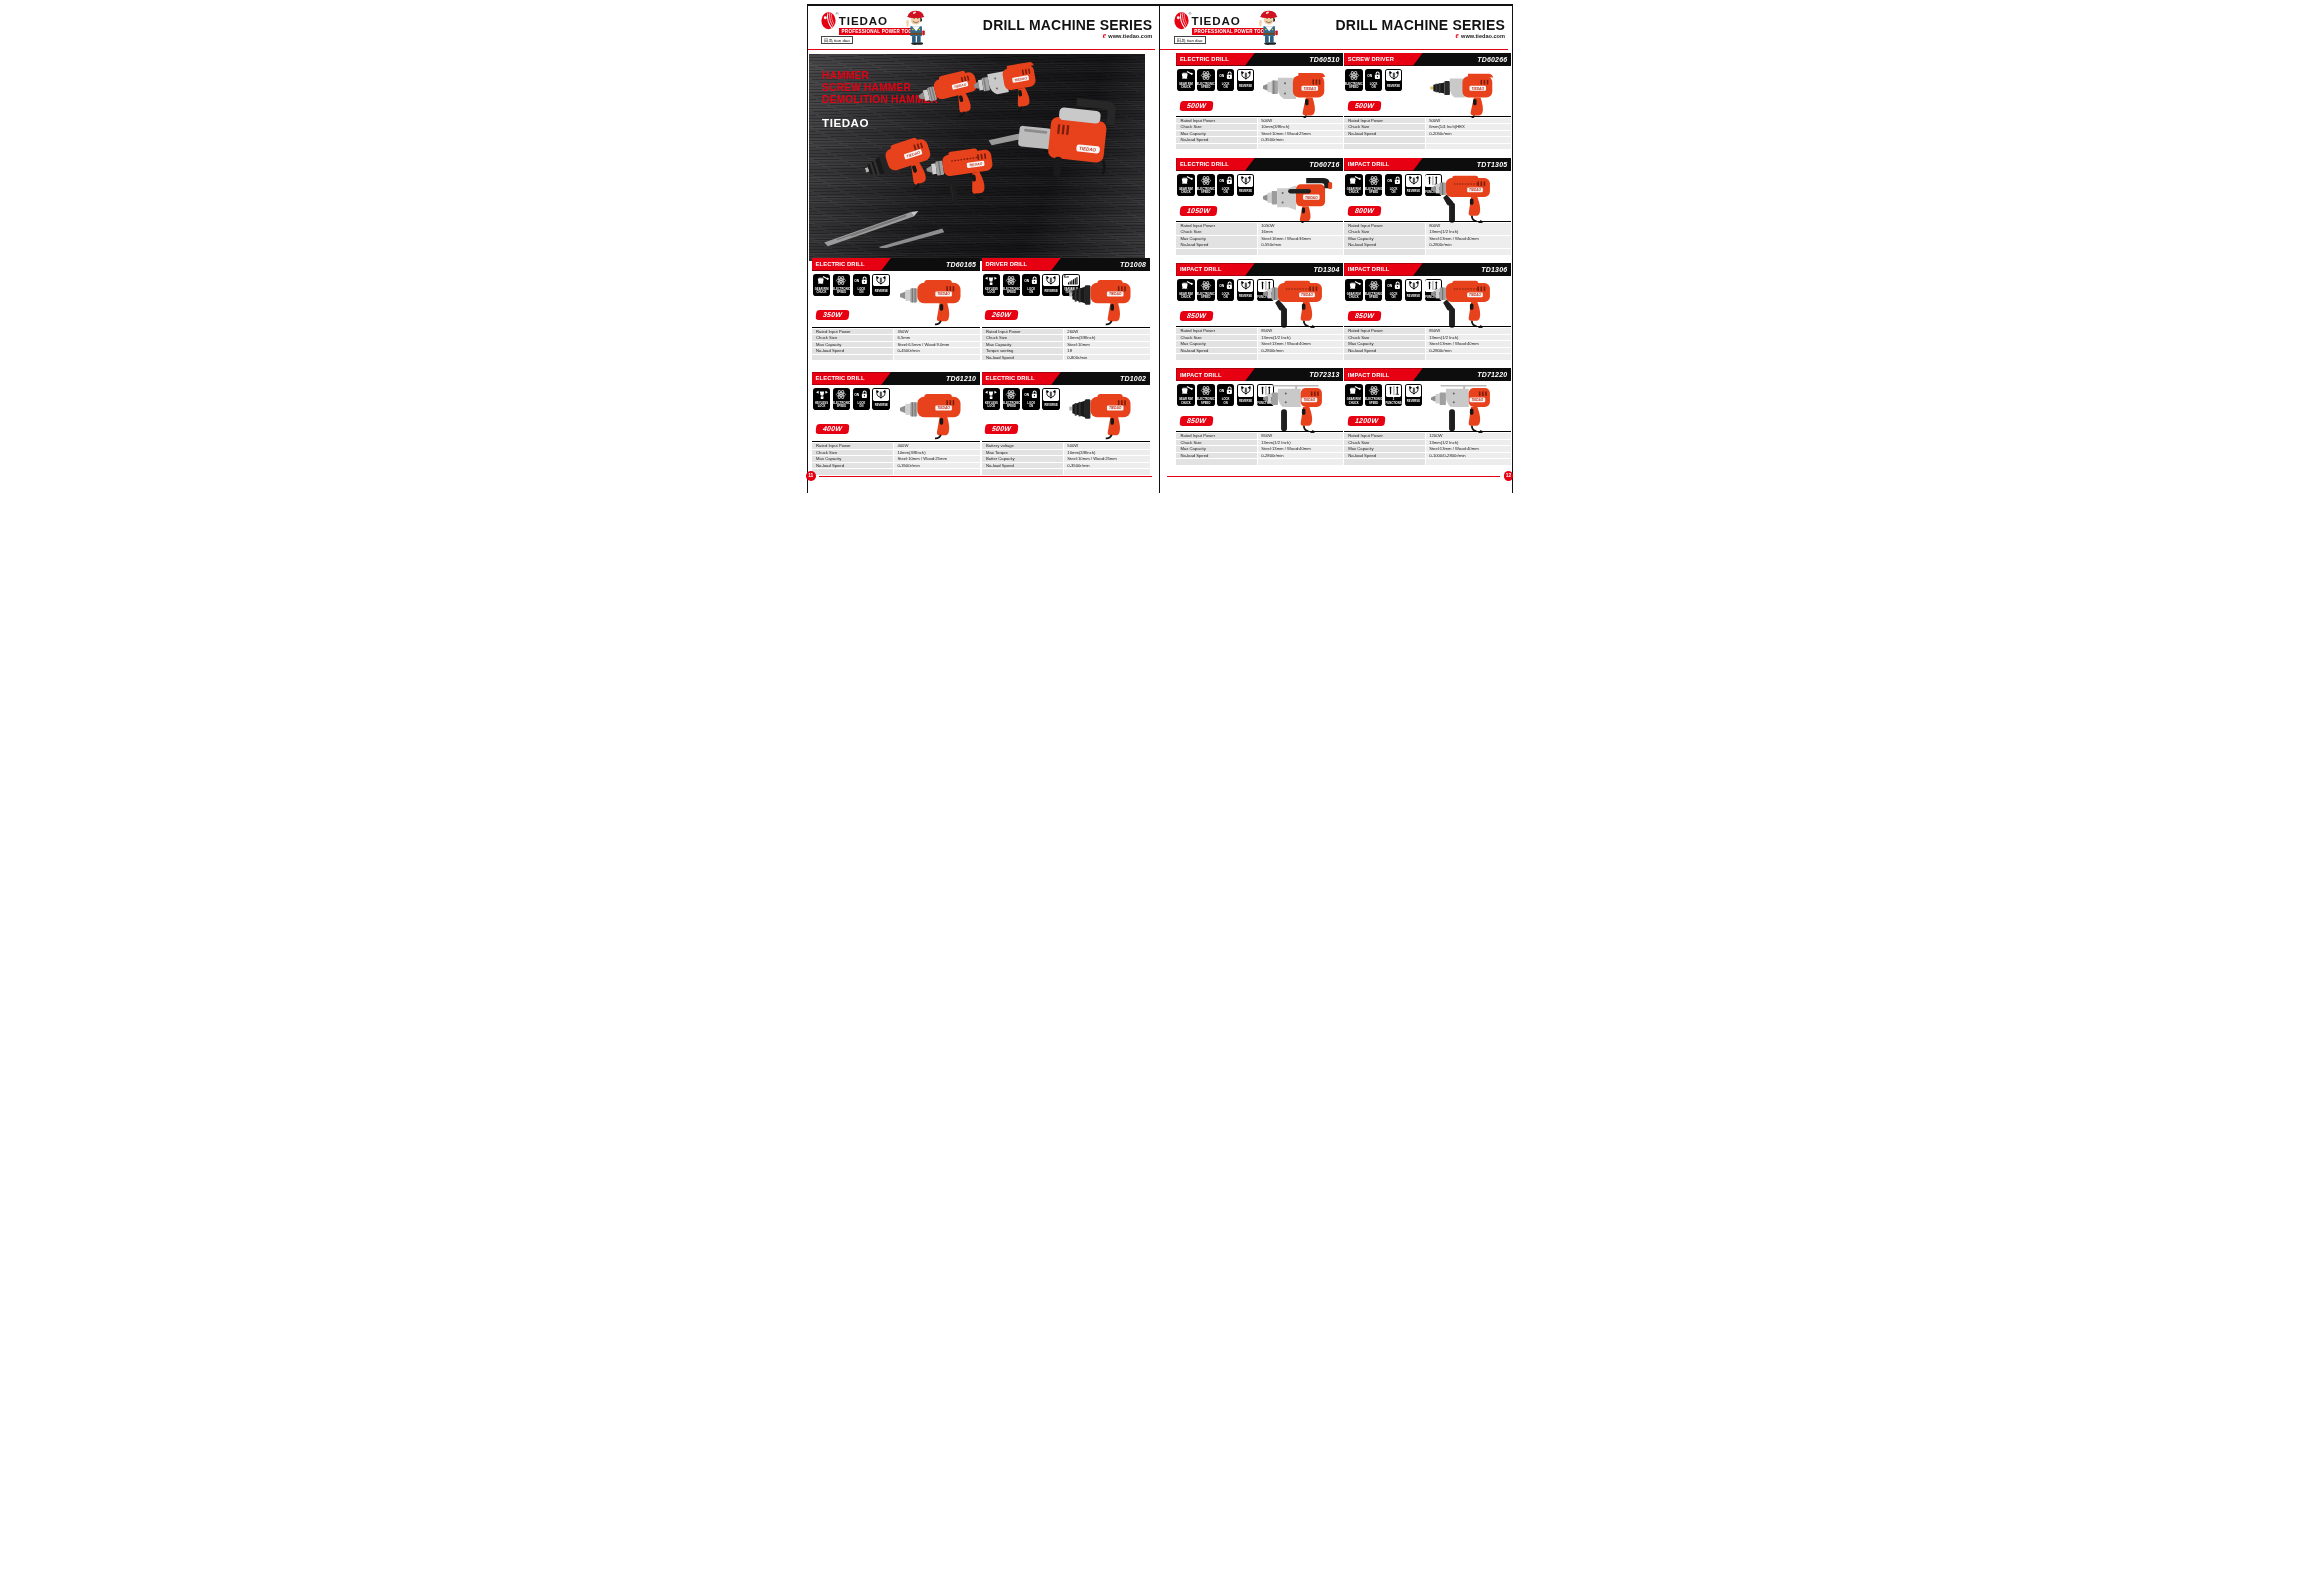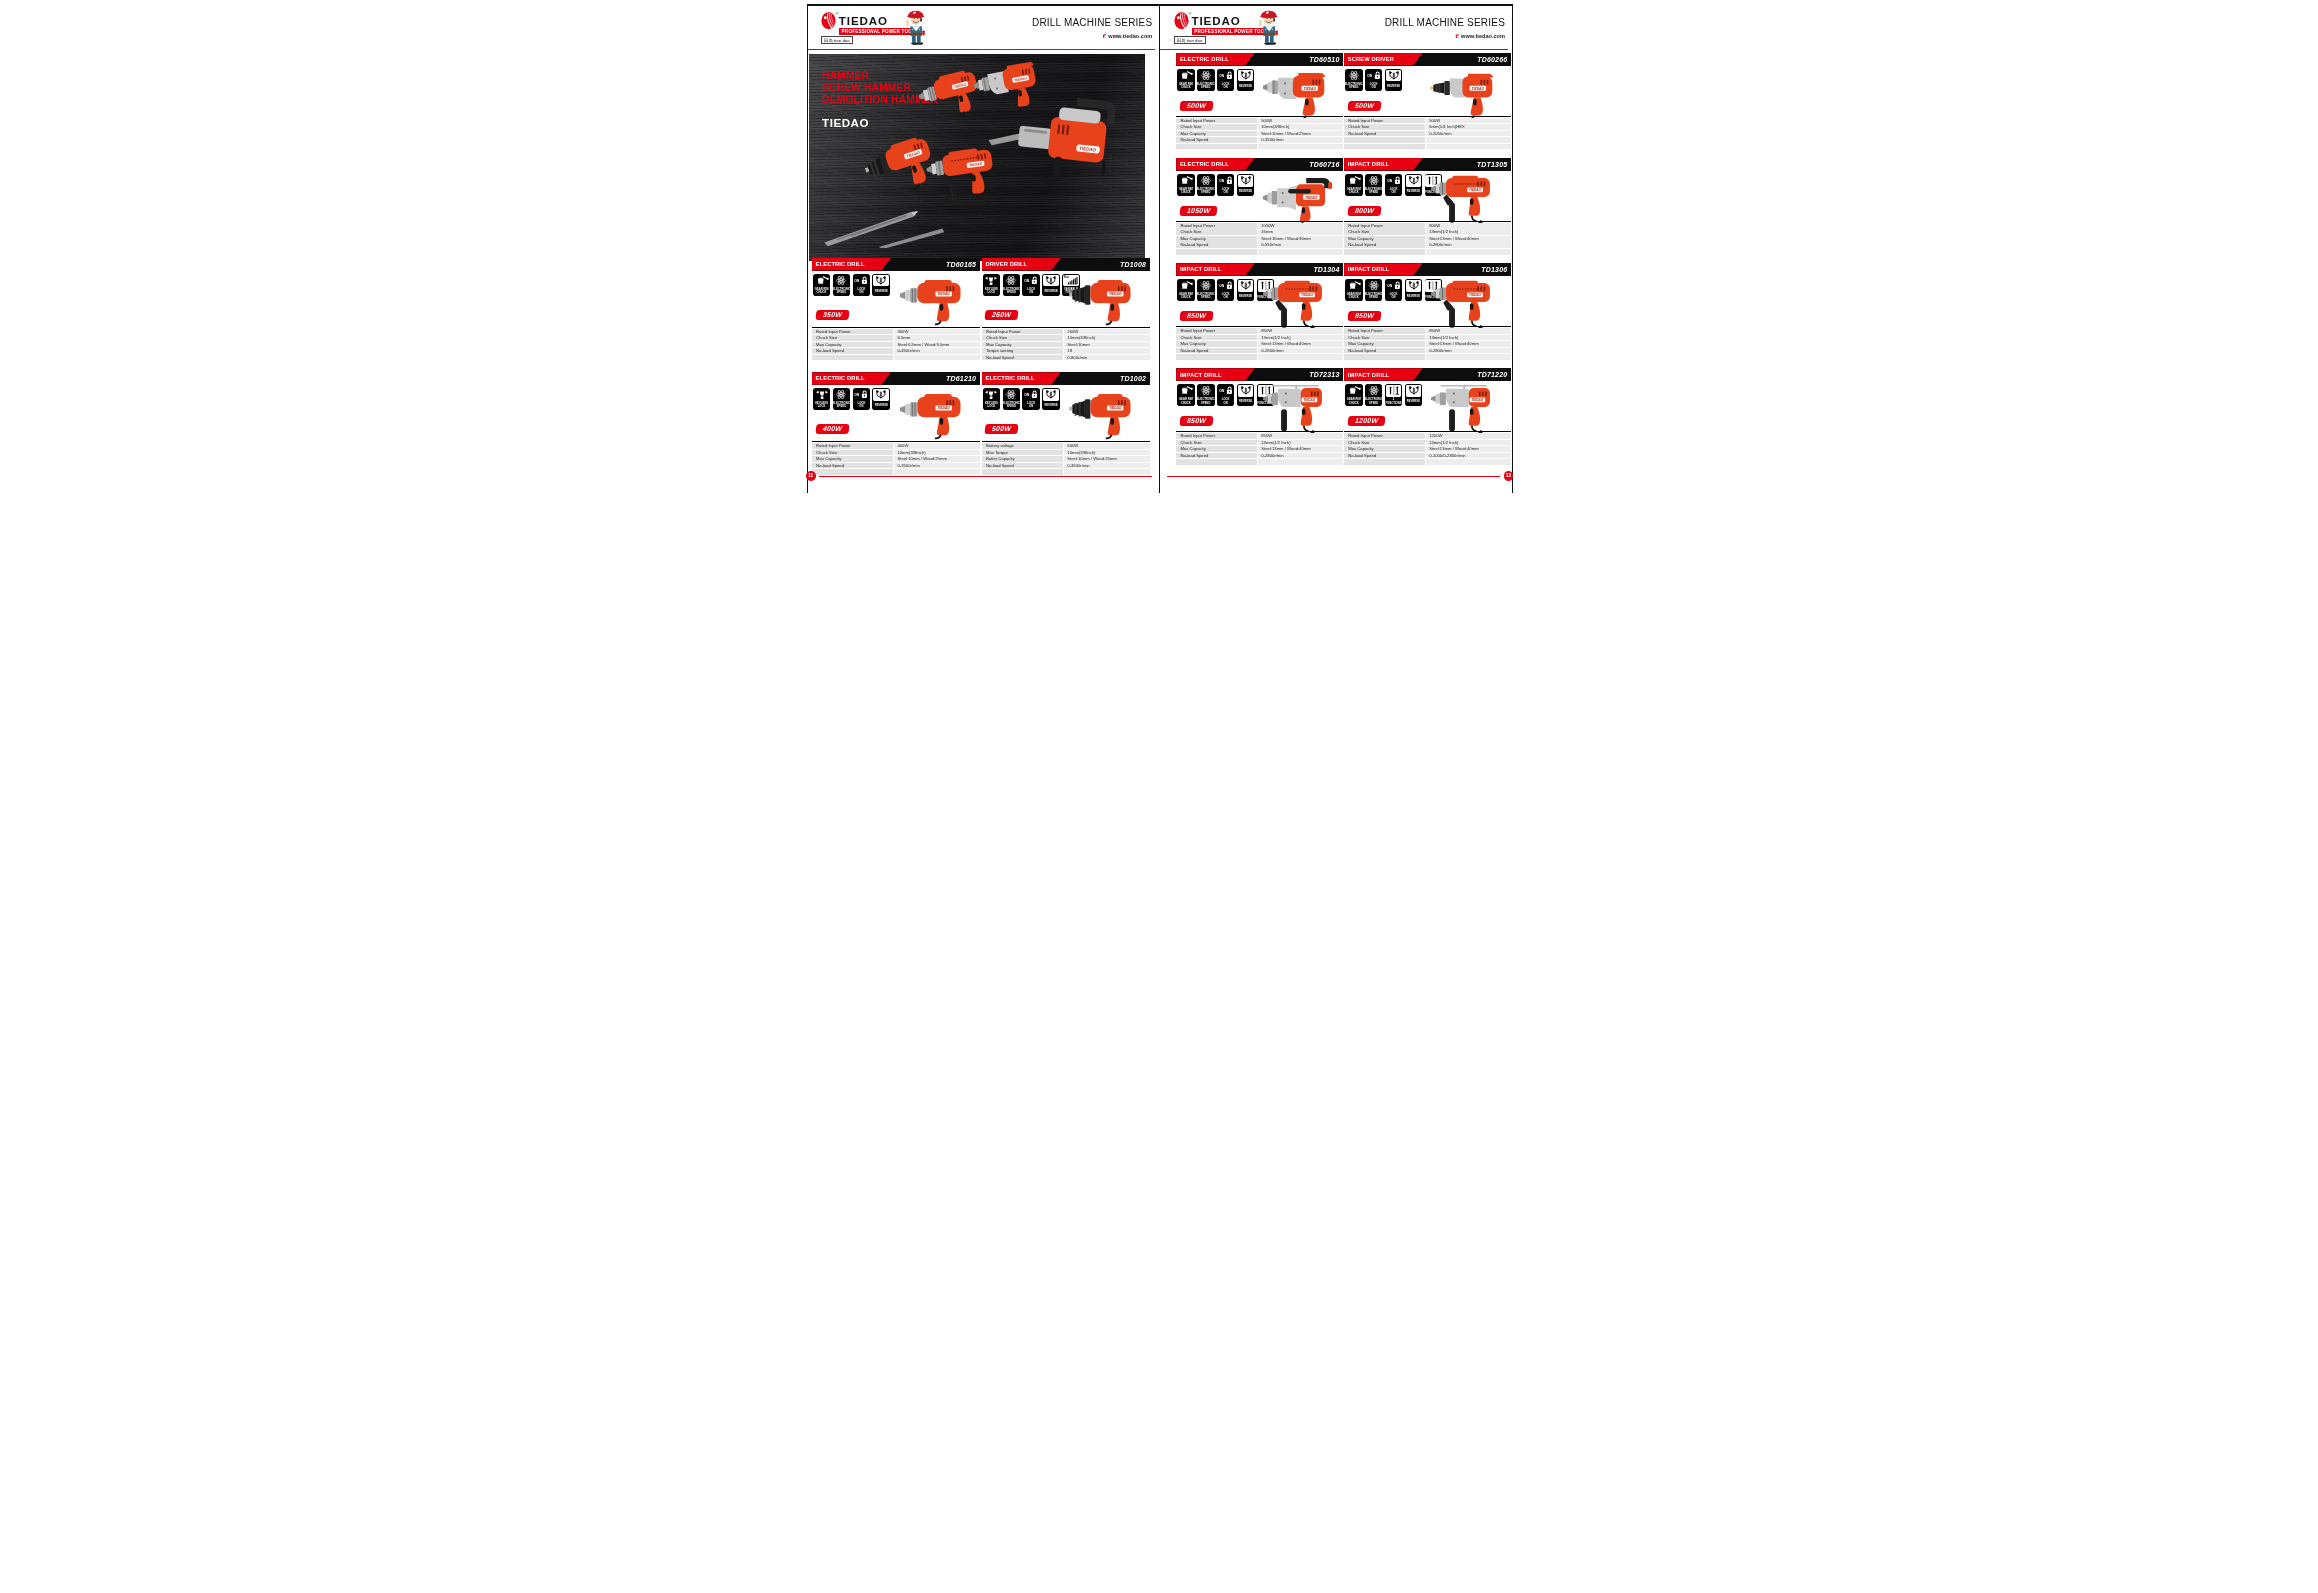--- a/index.html
+++ b/index.html
@@ -15,21 +15,21 @@
   #page-left{left:9.3px;} #page-right{left:362px;}
 
   
   .hdr{position:absolute;left:0;top:0;width:100%;height:43px;}
   .logo-oval{position:absolute;left:14px;top:8.3px;width:15px;height:17.6px;}
   .reg{position:absolute;left:29px;top:6.5px;font-size:4.2px;color:#333;}
   .brand-name{position:absolute;left:32px;top:10.2px;font-size:11.6px;font-weight:900;letter-spacing:0.9px;color:#151515;}
   .brand-tagline{position:absolute;left:32px;top:24px;background:#e60012;color:#fff;font-size:4.6px;font-weight:bold;letter-spacing:0.2px;padding:0.9px 4.2px 0.9px 2.8px;}
   .brand-cn{position:absolute;left:14px;top:32px;border:0.7px solid #444;font-size:4.4px;padding:0.5px 2.3px;color:#111;background:#fff;white-space:nowrap;}
   .mascot{position:absolute;left:94px;top:4.6px;width:27px;height:37px;}
-  .pg-title{position:absolute;right:6.5px;top:13px;font-size:10px;font-weight:400;letter-spacing:0.2px;color:#121212;}
+  .pg-title{position:absolute;right:6.5px;top:13px;font-size:14px;font-weight:700;letter-spacing:0.2px;color:#121212;}
   .pg-url{position:absolute;right:6.5px;top:27px;font-size:5.6px;font-weight:bold;color:#222;}
   .pg-url .eicon{color:#e60012;font-style:italic;font-family:"Liberation Serif",serif;font-weight:bold;font-size:7.4px;margin-right:2.3px;}
   .hdr-rule{position:absolute;left:0.9px;right:3.7px;top:45px;height:1.4px;background:#e60012;}
 
   
   .hero{position:absolute;left:2.3px;top:50px;width:336px;height:207px;overflow:hidden;
         background:
           repeating-linear-gradient(180deg, rgba(255,255,255,.045) 0 0.5px, rgba(0,0,0,0) 0.5px 1.9px),
           repeating-linear-gradient(178deg, rgba(0,0,0,.25) 0 0.9px, rgba(0,0,0,0) 0.9px 3.2px),
           linear-gradient(115deg,#474749 0%,#1b1b1d 45%,#141416 70%,#39393b 100%);}

